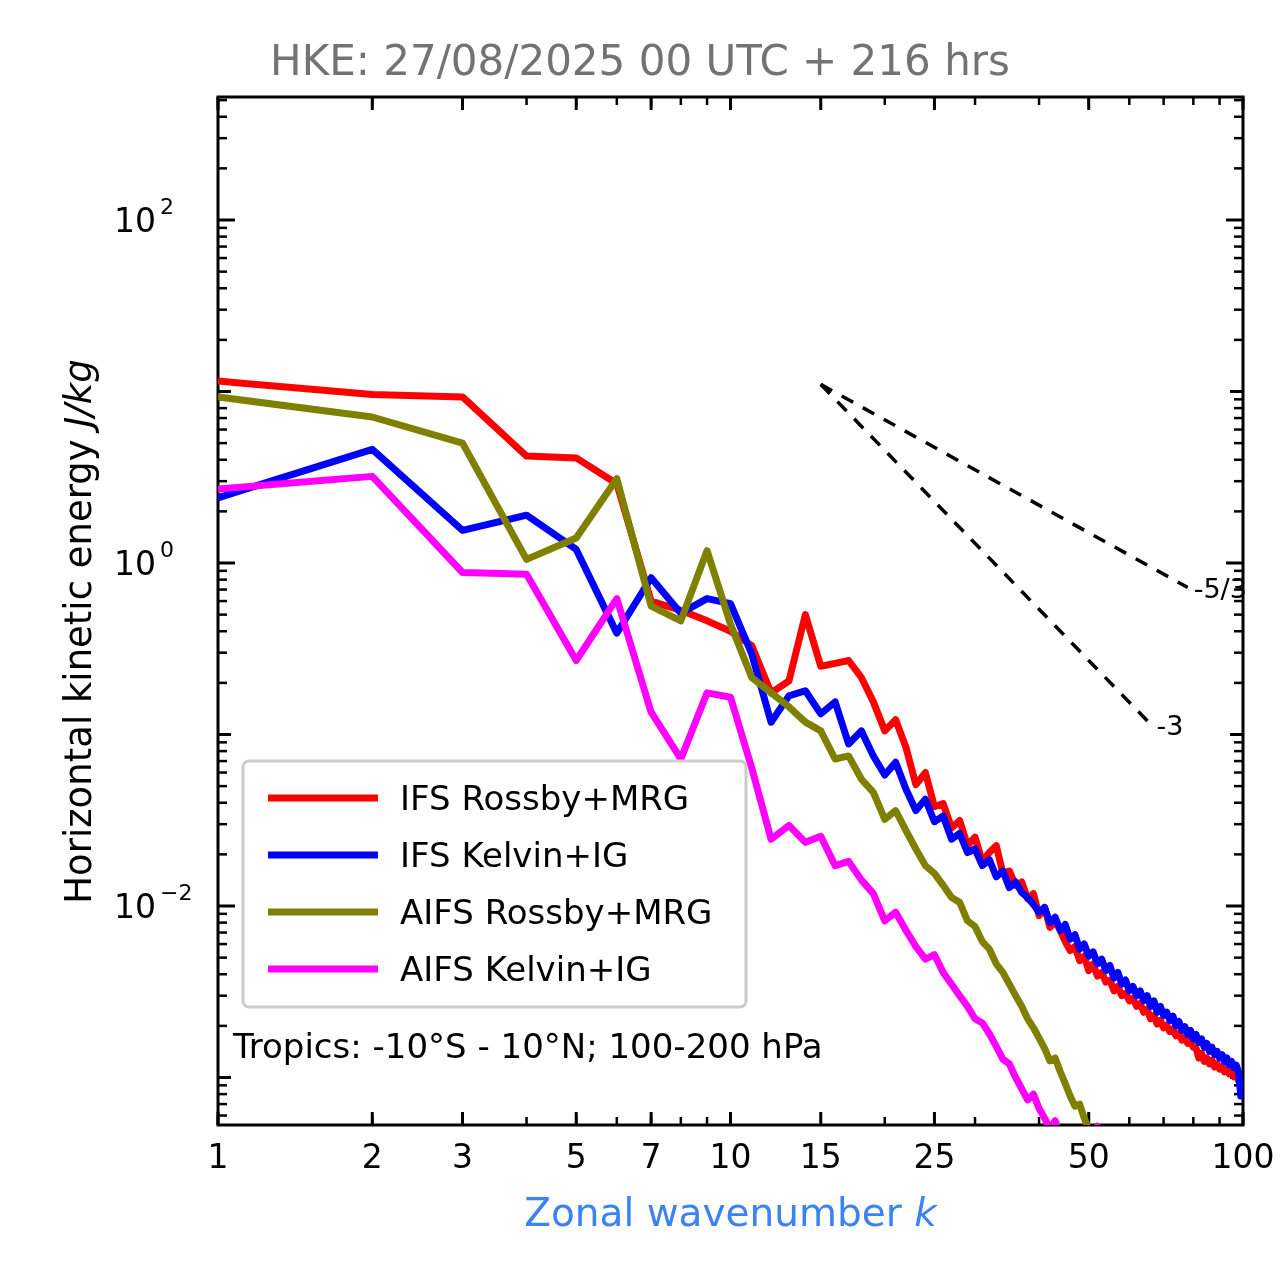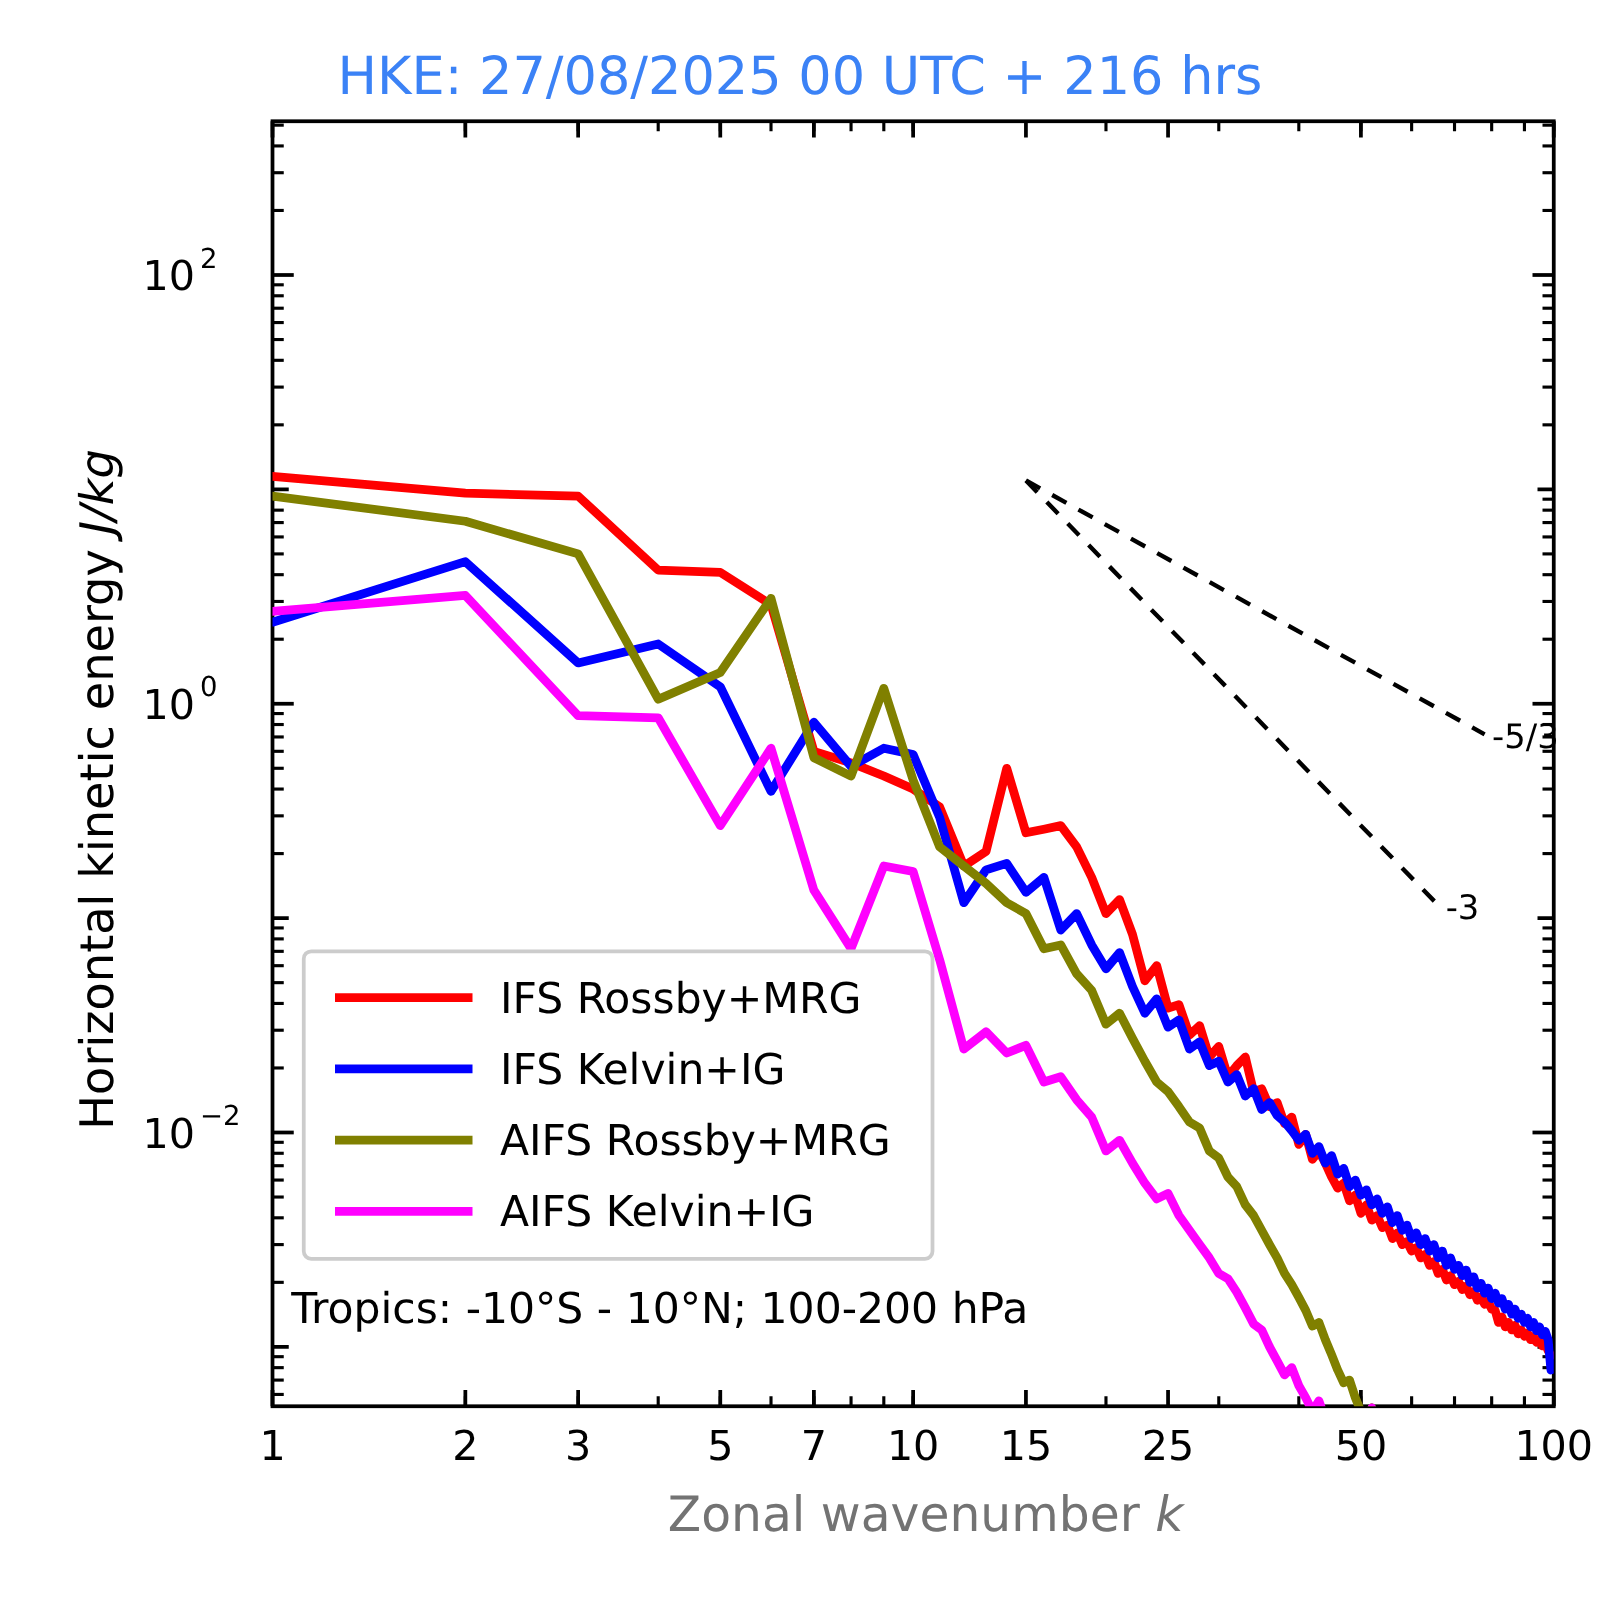--- a/index.html
+++ b/index.html
@@ -13,44 +13,44 @@
     background: #ffffff;
     font-family: "DejaVu Sans", sans-serif;
     overflow: hidden;
   }
   #chart-title {
     position: absolute;
     left: 0; top: 36px;
     width: 1280px;
     text-align: center;
     font-size: 42px;
-    color: #3b82f6;
+    color: #737373;
     letter-spacing: 0px;
   }
   #plot-svg { position: absolute; left: 0; top: 0; }
   .ylabel-wrap {
     position: absolute;
     left: -322px;
     top: 610px;
     width: 800px;
     transform: rotate(-90deg);
     transform-origin: 50% 50%;
     text-align: center;
     font-size: 37px;
     color: #000;
     pointer-events: none;
   }
   .xlabel-wrap {
     position: absolute;
-    left: 228px;
+    left: 218px;
     top: 1190px;
     width: 1025px;
     text-align: center;
     font-size: 39px;
-    color: #737373;
+    color: #3b82f6;
   }
   .ital { font-style: italic; }
   .tick-label { font-size: 33px; fill: #000; font-family: "DejaVu Sans", sans-serif; }
   .tick-label-exp { font-size: 22px; fill: #000; font-family: "DejaVu Sans", sans-serif; }
   .slope-label { font-size: 27px; fill: #000; font-family: "DejaVu Sans", sans-serif; }
   .annot-label { font-size: 34px; fill: #000; font-family: "DejaVu Sans", sans-serif; }
   .legend-label { font-size: 34px; fill: #000; font-family: "DejaVu Sans", sans-serif; }
 </style>
 </head>
 <body>

